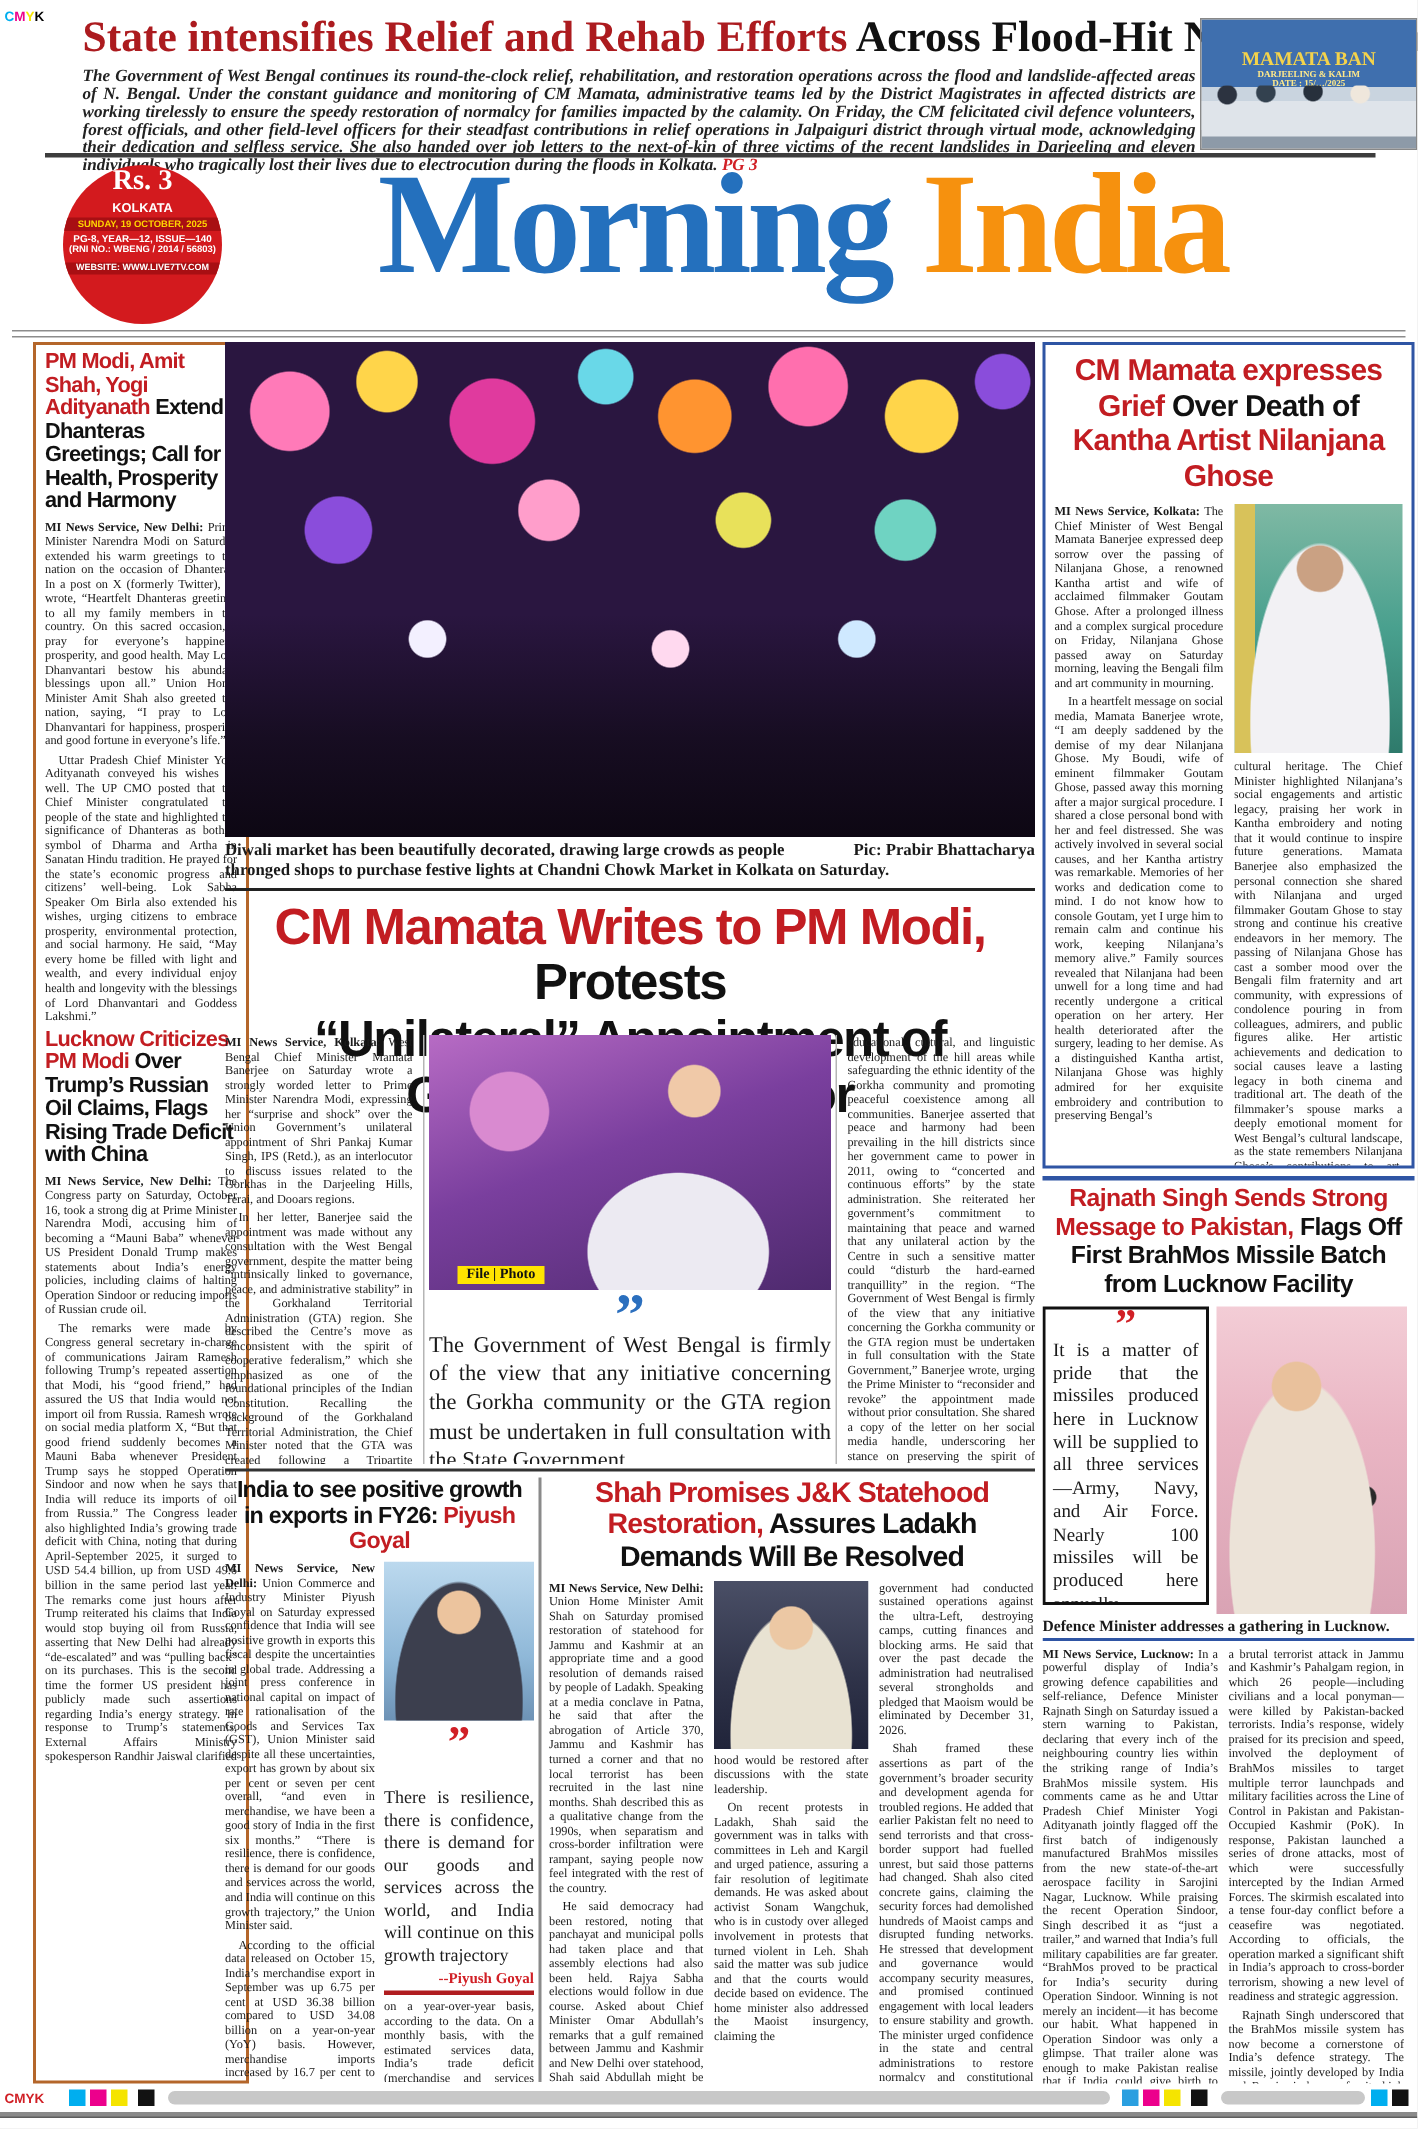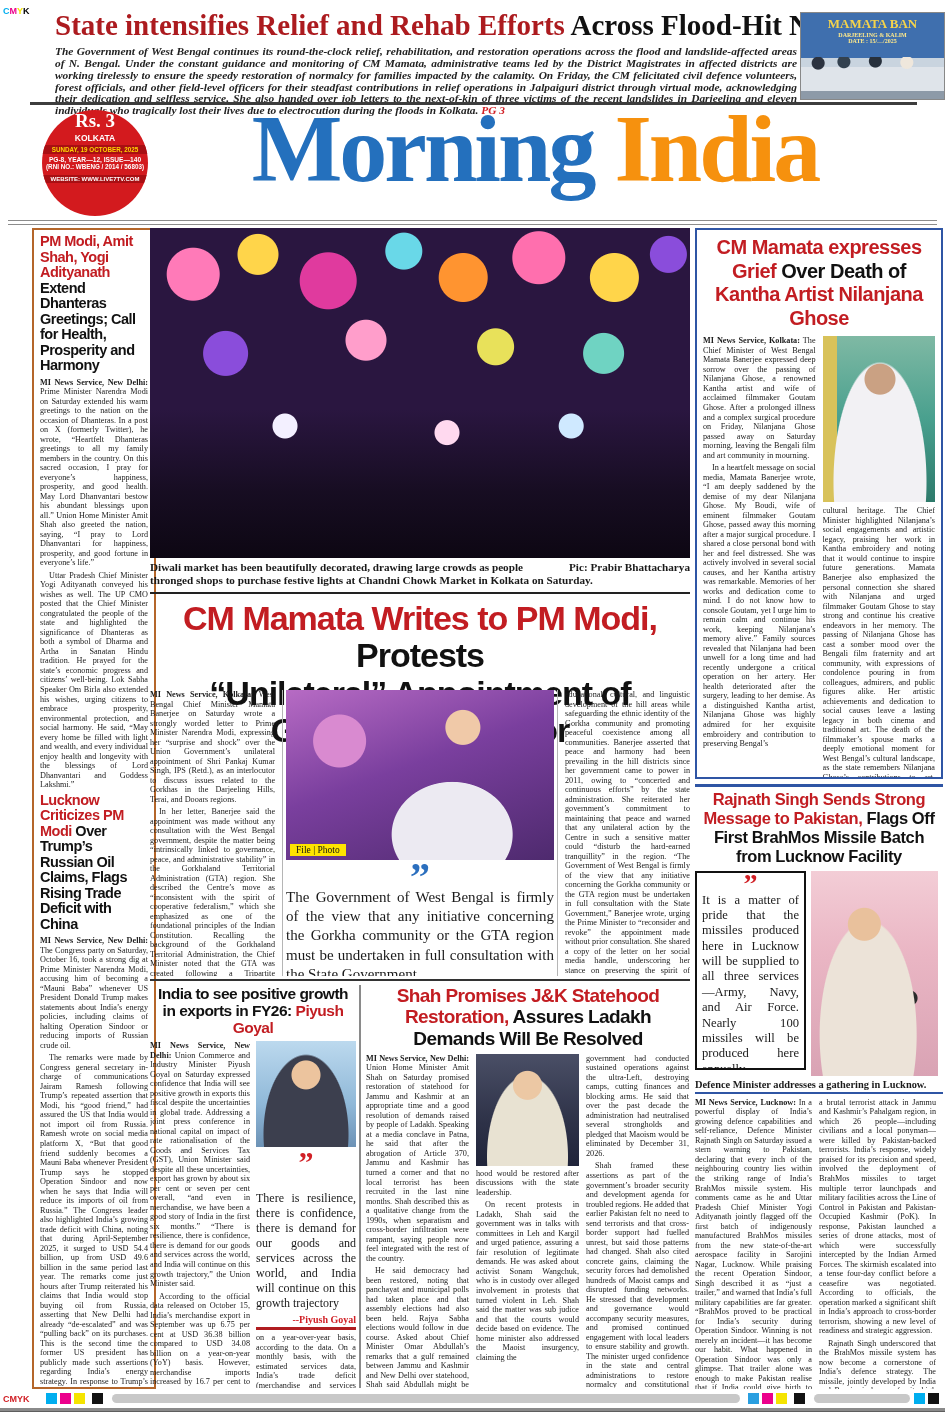--- a/index.html
+++ b/index.html
@@ -15,21 +15,21 @@
   .cmyk-top{left:3px;top:6px;font:bold 9px "Liberation Sans",sans-serif;letter-spacing:0;}
   .cmyk-top span{display:inline-block;}
 
   
   .banner-head{left:55px;top:10px;width:742px;font-weight:bold;font-size:29px;line-height:1.05;white-space:nowrap;}
   .banner-head .red{color:#ac1b1f;}
   .banner-body{left:55px;top:46px;width:742px;font-size:11.4px;font-weight:bold;font-style:italic;line-height:1.04;color:#222;}
   .banner-pg{color:#d12026;}
   .banner-photo{left:800px;top:12px;width:143px;height:86px;border:1px solid #888;
      background:linear-gradient(180deg,#3f6fae 0 52%,#c9d4df 52% 86%,#8d9aa8 86%);overflow:hidden;}
-  .banner-photo .bline1{display:block;text-align:center;color:#f4d34b;font-weight:bold;font-size:13px;margin-top:3px;font-family:"Liberation Serif",serif;}
+  .banner-photo .bline1{display:block;text-align:center;color:#f4d34b;font-weight:bold;font-size:13px;margin-top:18px;font-family:"Liberation Serif",serif;}
   .banner-photo .bline2{display:block;text-align:center;color:#ffe98a;font-weight:bold;font-size:6px;}
   .banner-photo .bline3{display:block;text-align:center;color:#ffe98a;font-weight:bold;font-size:6px;}
   .banner-people{position:absolute;left:0;bottom:8px;width:100%;height:34px;
      background:
       radial-gradient(circle at 12% 18%,#2c3340 0 6px,transparent 7px),
       radial-gradient(circle at 30% 14%,#33414f 0 6px,transparent 7px),
       radial-gradient(circle at 52% 12%,#27303c 0 6px,transparent 7px),
       radial-gradient(circle at 74% 16%,#efe7dc 0 6px,transparent 7px),
       linear-gradient(180deg,transparent 0 30%,#dfe4ea 30%);}
   .rule1{left:30px;top:102px;width:887px;border-top:3px solid #3d3d3d;}
@@ -47,22 +47,22 @@
   .paper-title .t-blue{color:#2470bd;}
   .paper-title .t-orange{color:#f6910e;}
   .rule2{left:8px;top:220px;width:929px;height:3px;border-top:1.5px solid #8c8c8c;border-bottom:1.5px solid #8c8c8c;}
 
   
   .h-col{font-family:"Liberation Sans",sans-serif;font-weight:bold;letter-spacing:-0.5px;}
   .body-txt{font-size:8.2px;line-height:1.16;}
   .byline{font-weight:bold;}
 
   
-  .left-box{left:22px;top:228px;width:124px;height:1161px;border:2px solid #b4662a;
-     padding:4px 6px;box-sizing:border-box;overflow:hidden;margin-left:10px;}
+  .left-box{left:22px;top:228px;width:144px;height:1161px;border:2px solid #b4662a;
+     padding:4px 6px;box-sizing:border-box;overflow:hidden;}
   .left-box h2{margin:0 0 4px 0;font-size:14.5px;line-height:1.07;}
   .left-box .p2{text-indent:9px;}
 
   
   .diwali-photo{left:150px;top:228px;width:540px;height:330px;background:
     radial-gradient(circle at 8% 14%,#ff7ab8 0 26px,transparent 27px),
     radial-gradient(circle at 20% 8%,#ffd54a 0 20px,transparent 21px),
     radial-gradient(circle at 33% 16%,#e03a9e 0 28px,transparent 29px),
     radial-gradient(circle at 47% 7%,#69d8e8 0 18px,transparent 19px),
     radial-gradient(circle at 58% 15%,#ff9430 0 24px,transparent 25px),
@@ -85,22 +85,22 @@
 
   
   .main-body{left:150px;top:690px;width:540px;height:286px;display:flex;gap:7px;overflow:hidden;}
   .main-col{width:126px;overflow:hidden;}
   .main-mid{width:270px;border-left:1px solid #b5b5b5;border-right:1px solid #b5b5b5;padding:0 3px;}
   .speak-photo{position:relative;width:100%;height:170px;background:
      radial-gradient(circle at 66% 22%,#f0c9a8 0 17px,transparent 18px),
      radial-gradient(ellipse at 62% 85%,#eceaf2 0 60px,transparent 61px),
      radial-gradient(circle at 20% 30%,#d98ad0 0 26px,transparent 27px),
      linear-gradient(160deg,#b76bc4,#7a3f9e 45%,#4e2a6e);}
-  .file-tag{position:absolute;left:4px;bottom:4px;background:#ffe400;color:#111;
-     font-size:9.5px;font-weight:normal;padding:1px 6px;margin-top:47px;}
+  .file-tag{position:absolute;left:19px;bottom:4px;background:#ffe400;color:#111;
+     font-size:9.5px;font-weight:bold;padding:1px 6px;margin-top:47px;}
   .pull-quote .q-glyph{display:block;text-align:center;color:#2b6fbe;font-size:40px;line-height:0.55;font-weight:bold;margin-top:6px;}
   .pull-quote .q-text{font-size:15px;line-height:1.28;}
   .pull-quote .q-by{display:block;text-align:right;color:#1d4fa0;font-weight:bold;font-size:10.5px;
      border-bottom:2px solid #27407e;padding-bottom:2px;margin-bottom:3px;}
 
   .rule3{left:150px;top:979px;width:540px;border-top:2px solid #333;}
 
   
   .goyal{left:150px;top:985px;width:206px;height:403px;overflow:hidden;}
   .goyal h2{margin:0;text-align:center;font-size:15.5px;line-height:1.1;}

